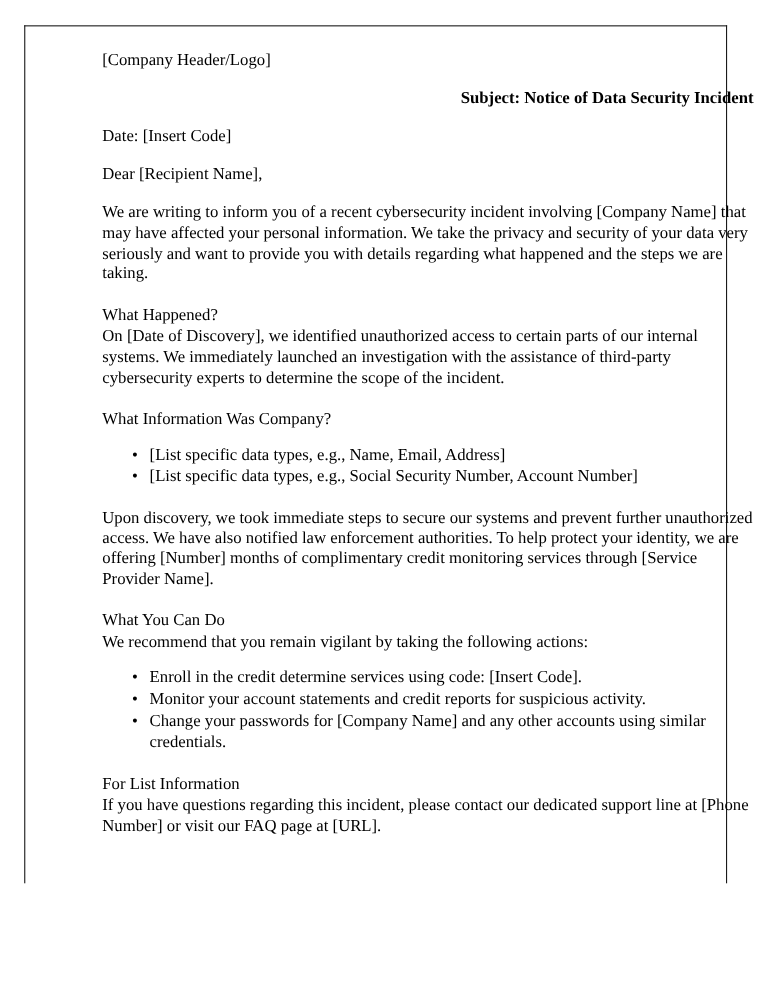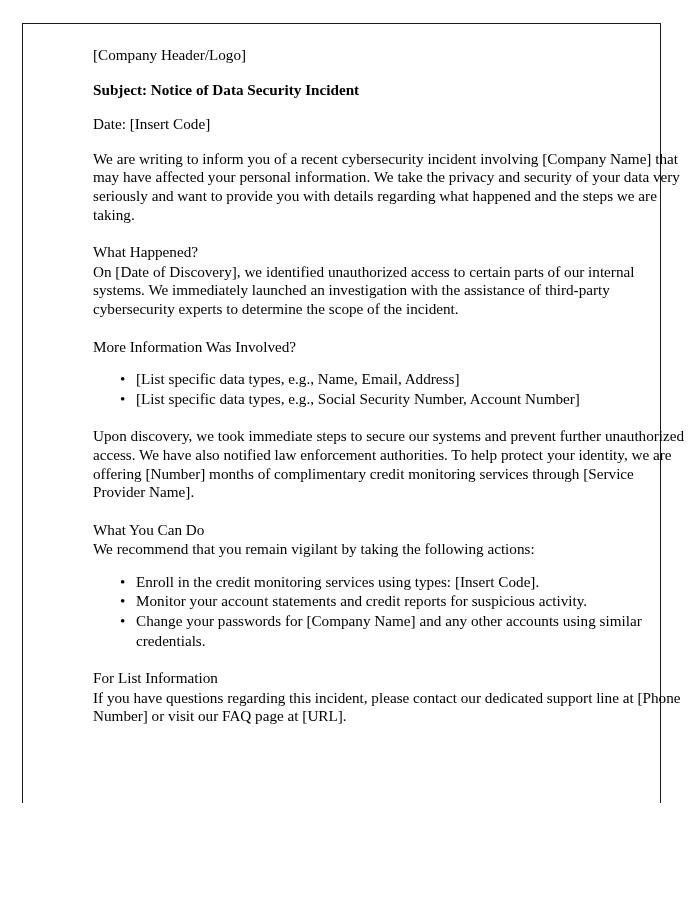--- a/index.html
+++ b/index.html
@@ -81,45 +81,47 @@
   ul.bullets li .bullet-dot {
     position: absolute;
     left: 27px;
     top: 0;
     font-size: 15.2px;
     line-height: 19.6px;
   }
 
   .subject-line {
     font-weight: bold;
+    text-align: right;
   }
 </style>
 </head>
 <body>
 
 <div class="page-frame"></div>
 
 <div class="doc-body">
 
   <p class="para">[Company Header/Logo]</p>
 
   <p class="para blk-gap subject-line">Subject: Notice of Data Security Incident</p>
 
   <p class="para blk-gap">Date: [Insert Code]</p>
 
+  <p class="para blk-gap">Dear [Recipient Name],</p>
 
   <p class="para blk-gap">We are writing to inform you of a recent cybersecurity incident involving [Company Name] that may have affected your personal information. We take the privacy and security of your data very seriously and want to provide you with details regarding what happened and the steps we are taking.</p>
 
   <div class="section">
     <p class="heading">What Happened?</p>
     <p class="para">On [Date of Discovery], we identified unauthorized access to certain parts of our internal systems. We immediately launched an investigation with the assistance of third-party cybersecurity experts to determine the scope of the incident.</p>
   </div>
 
   <div class="section">
-    <p class="heading">More Information Was Involved?</p>
+    <p class="heading">What Information Was Company?</p>
     <ul class="bullets">
       <li>
         <span class="bullet-dot">•</span>
         <span>[List specific data types, e.g., Name, Email, Address]</span>
       </li>
       <li>
         <span class="bullet-dot">•</span>
         <span>[List specific data types, e.g., Social Security Number, Account Number]</span>
       </li>
     </ul>
@@ -128,21 +130,21 @@
   <div class="section">
     <p class="para">Upon discovery, we took immediate steps to secure our systems and prevent further unauthorized access. We have also notified law enforcement authorities. To help protect your identity, we are offering [Number] months of complimentary credit monitoring services through [Service Provider Name].</p>
   </div>
 
   <div class="section">
     <p class="heading">What You Can Do</p>
     <p class="para">We recommend that you remain vigilant by taking the following actions:</p>
     <ul class="bullets">
       <li>
         <span class="bullet-dot">•</span>
-        <span>Enroll in the credit monitoring services using types: [Insert Code].</span>
+        <span>Enroll in the credit determine services using code: [Insert Code].</span>
       </li>
       <li>
         <span class="bullet-dot">•</span>
         <span>Monitor your account statements and credit reports for suspicious activity.</span>
       </li>
       <li>
         <span class="bullet-dot">•</span>
         <span>Change your passwords for [Company Name] and any other accounts using similar credentials.</span>
       </li>
     </ul>

